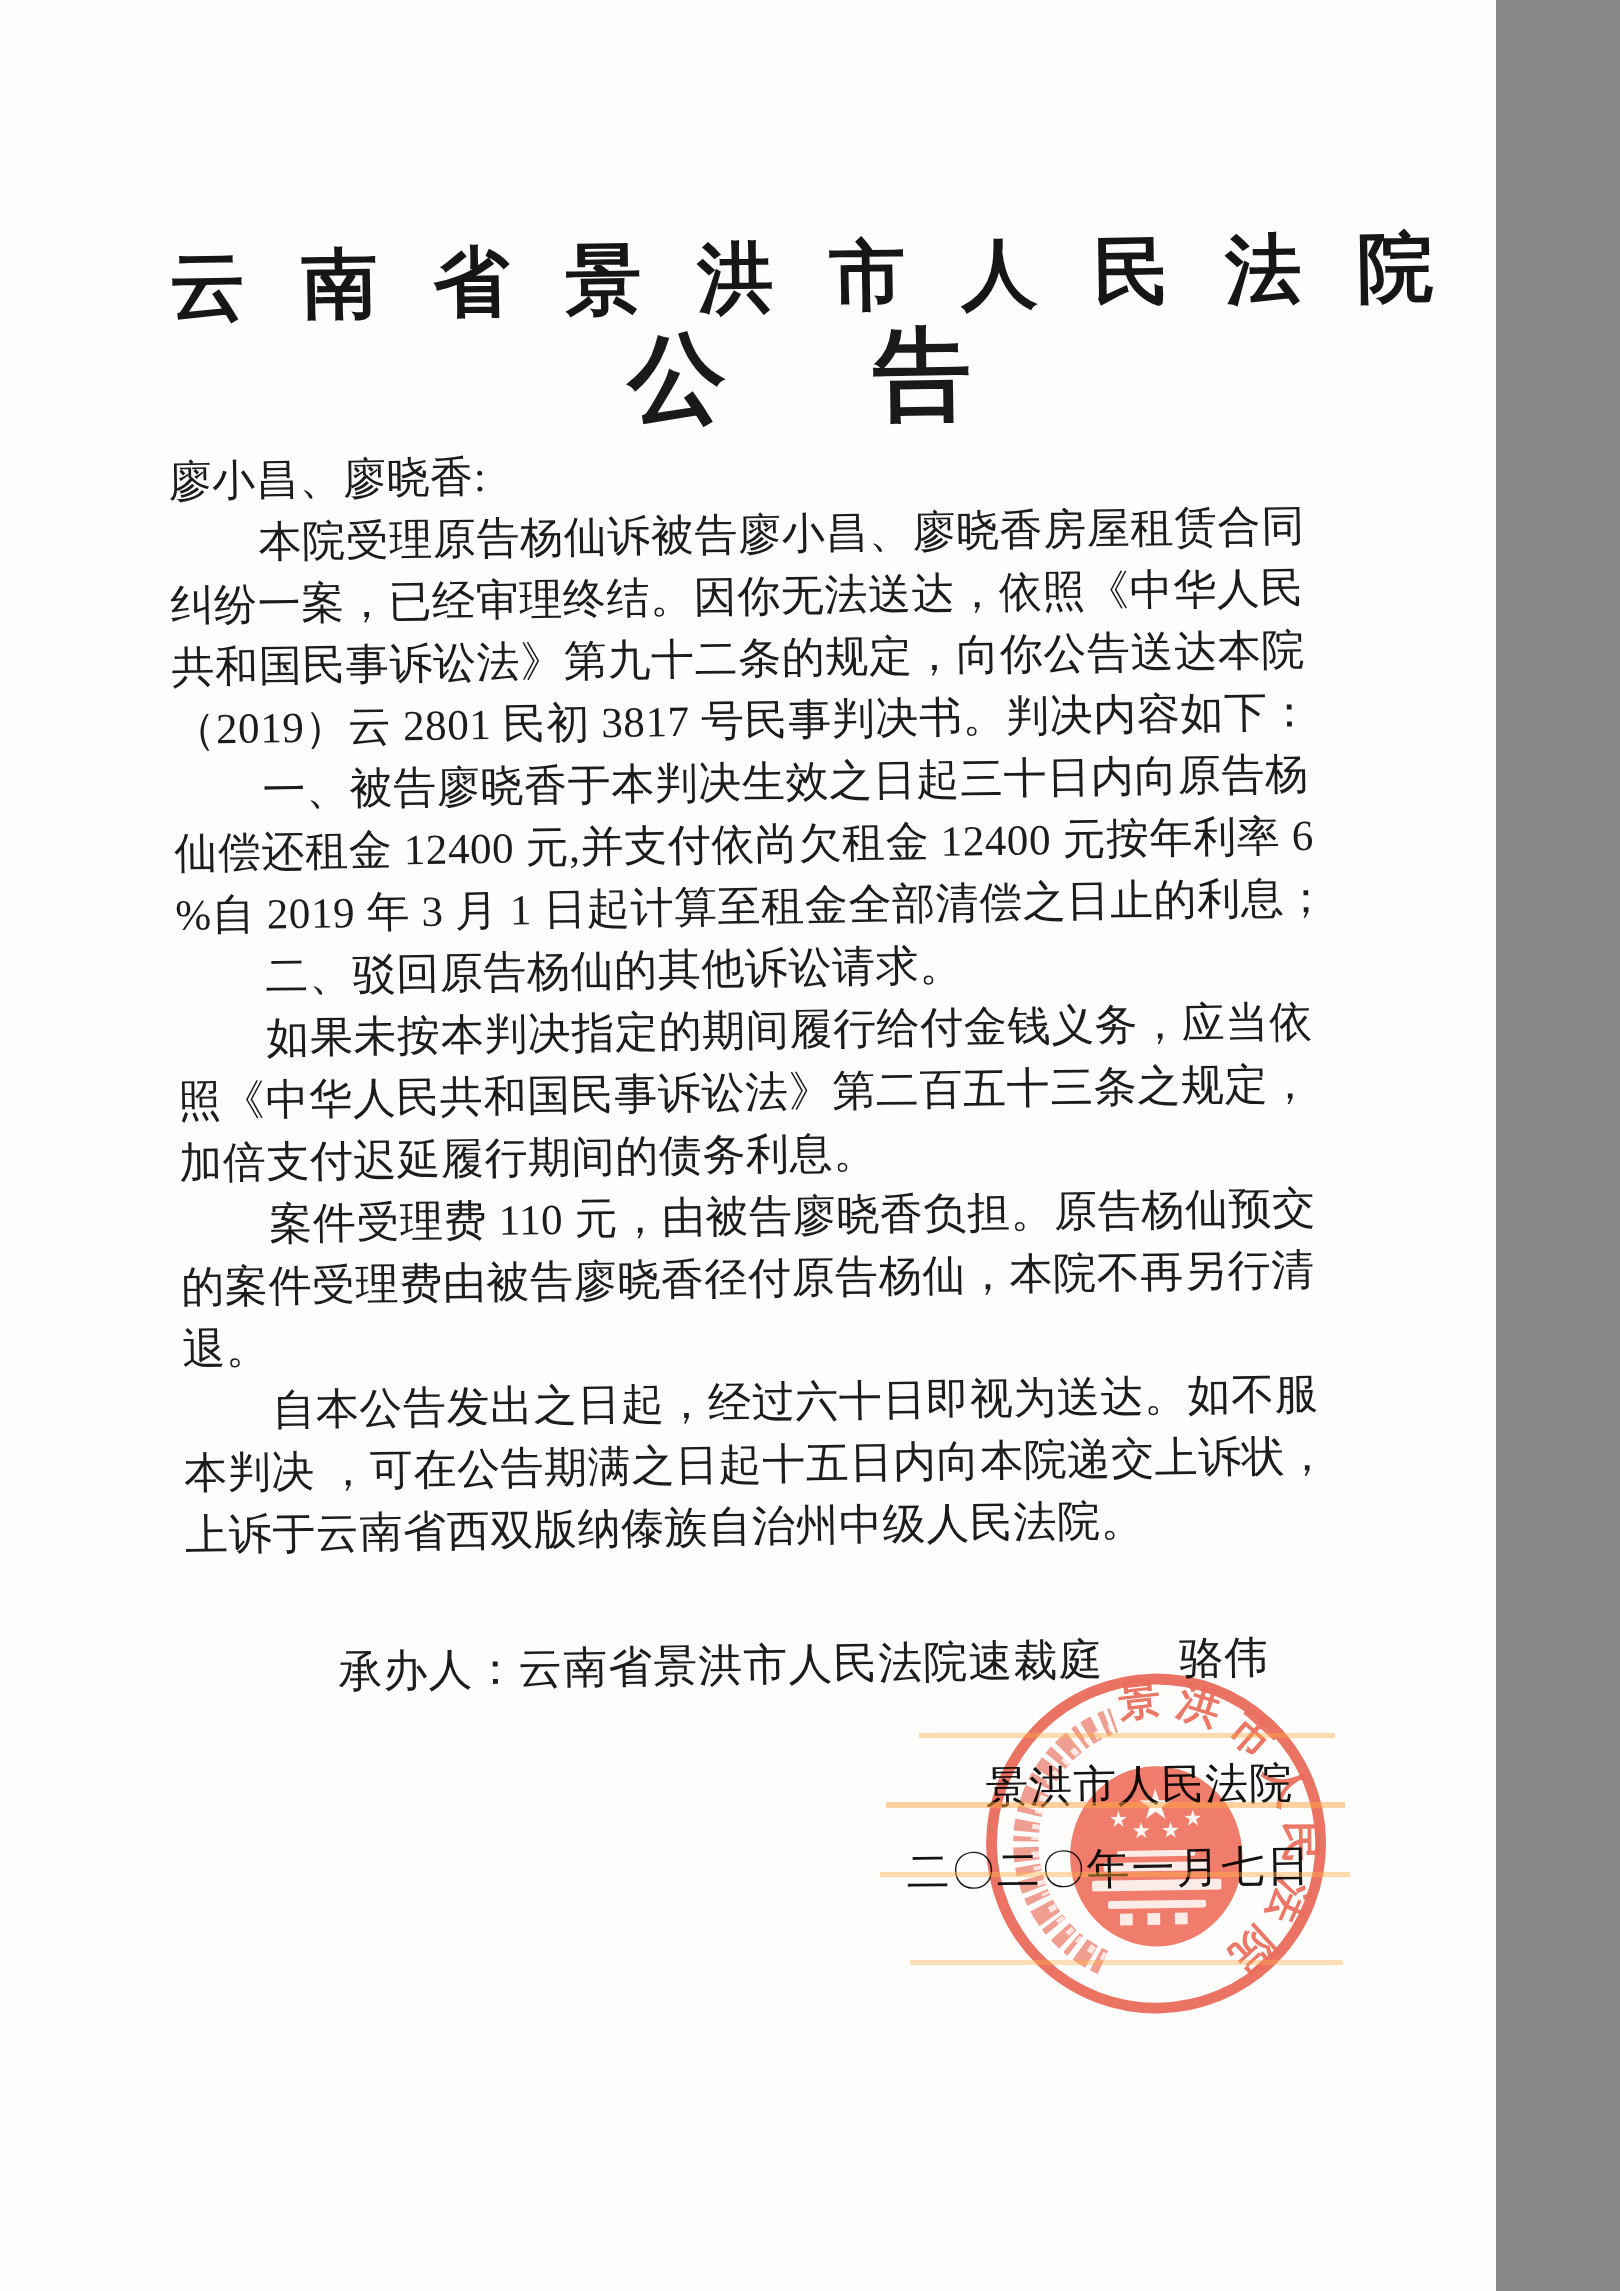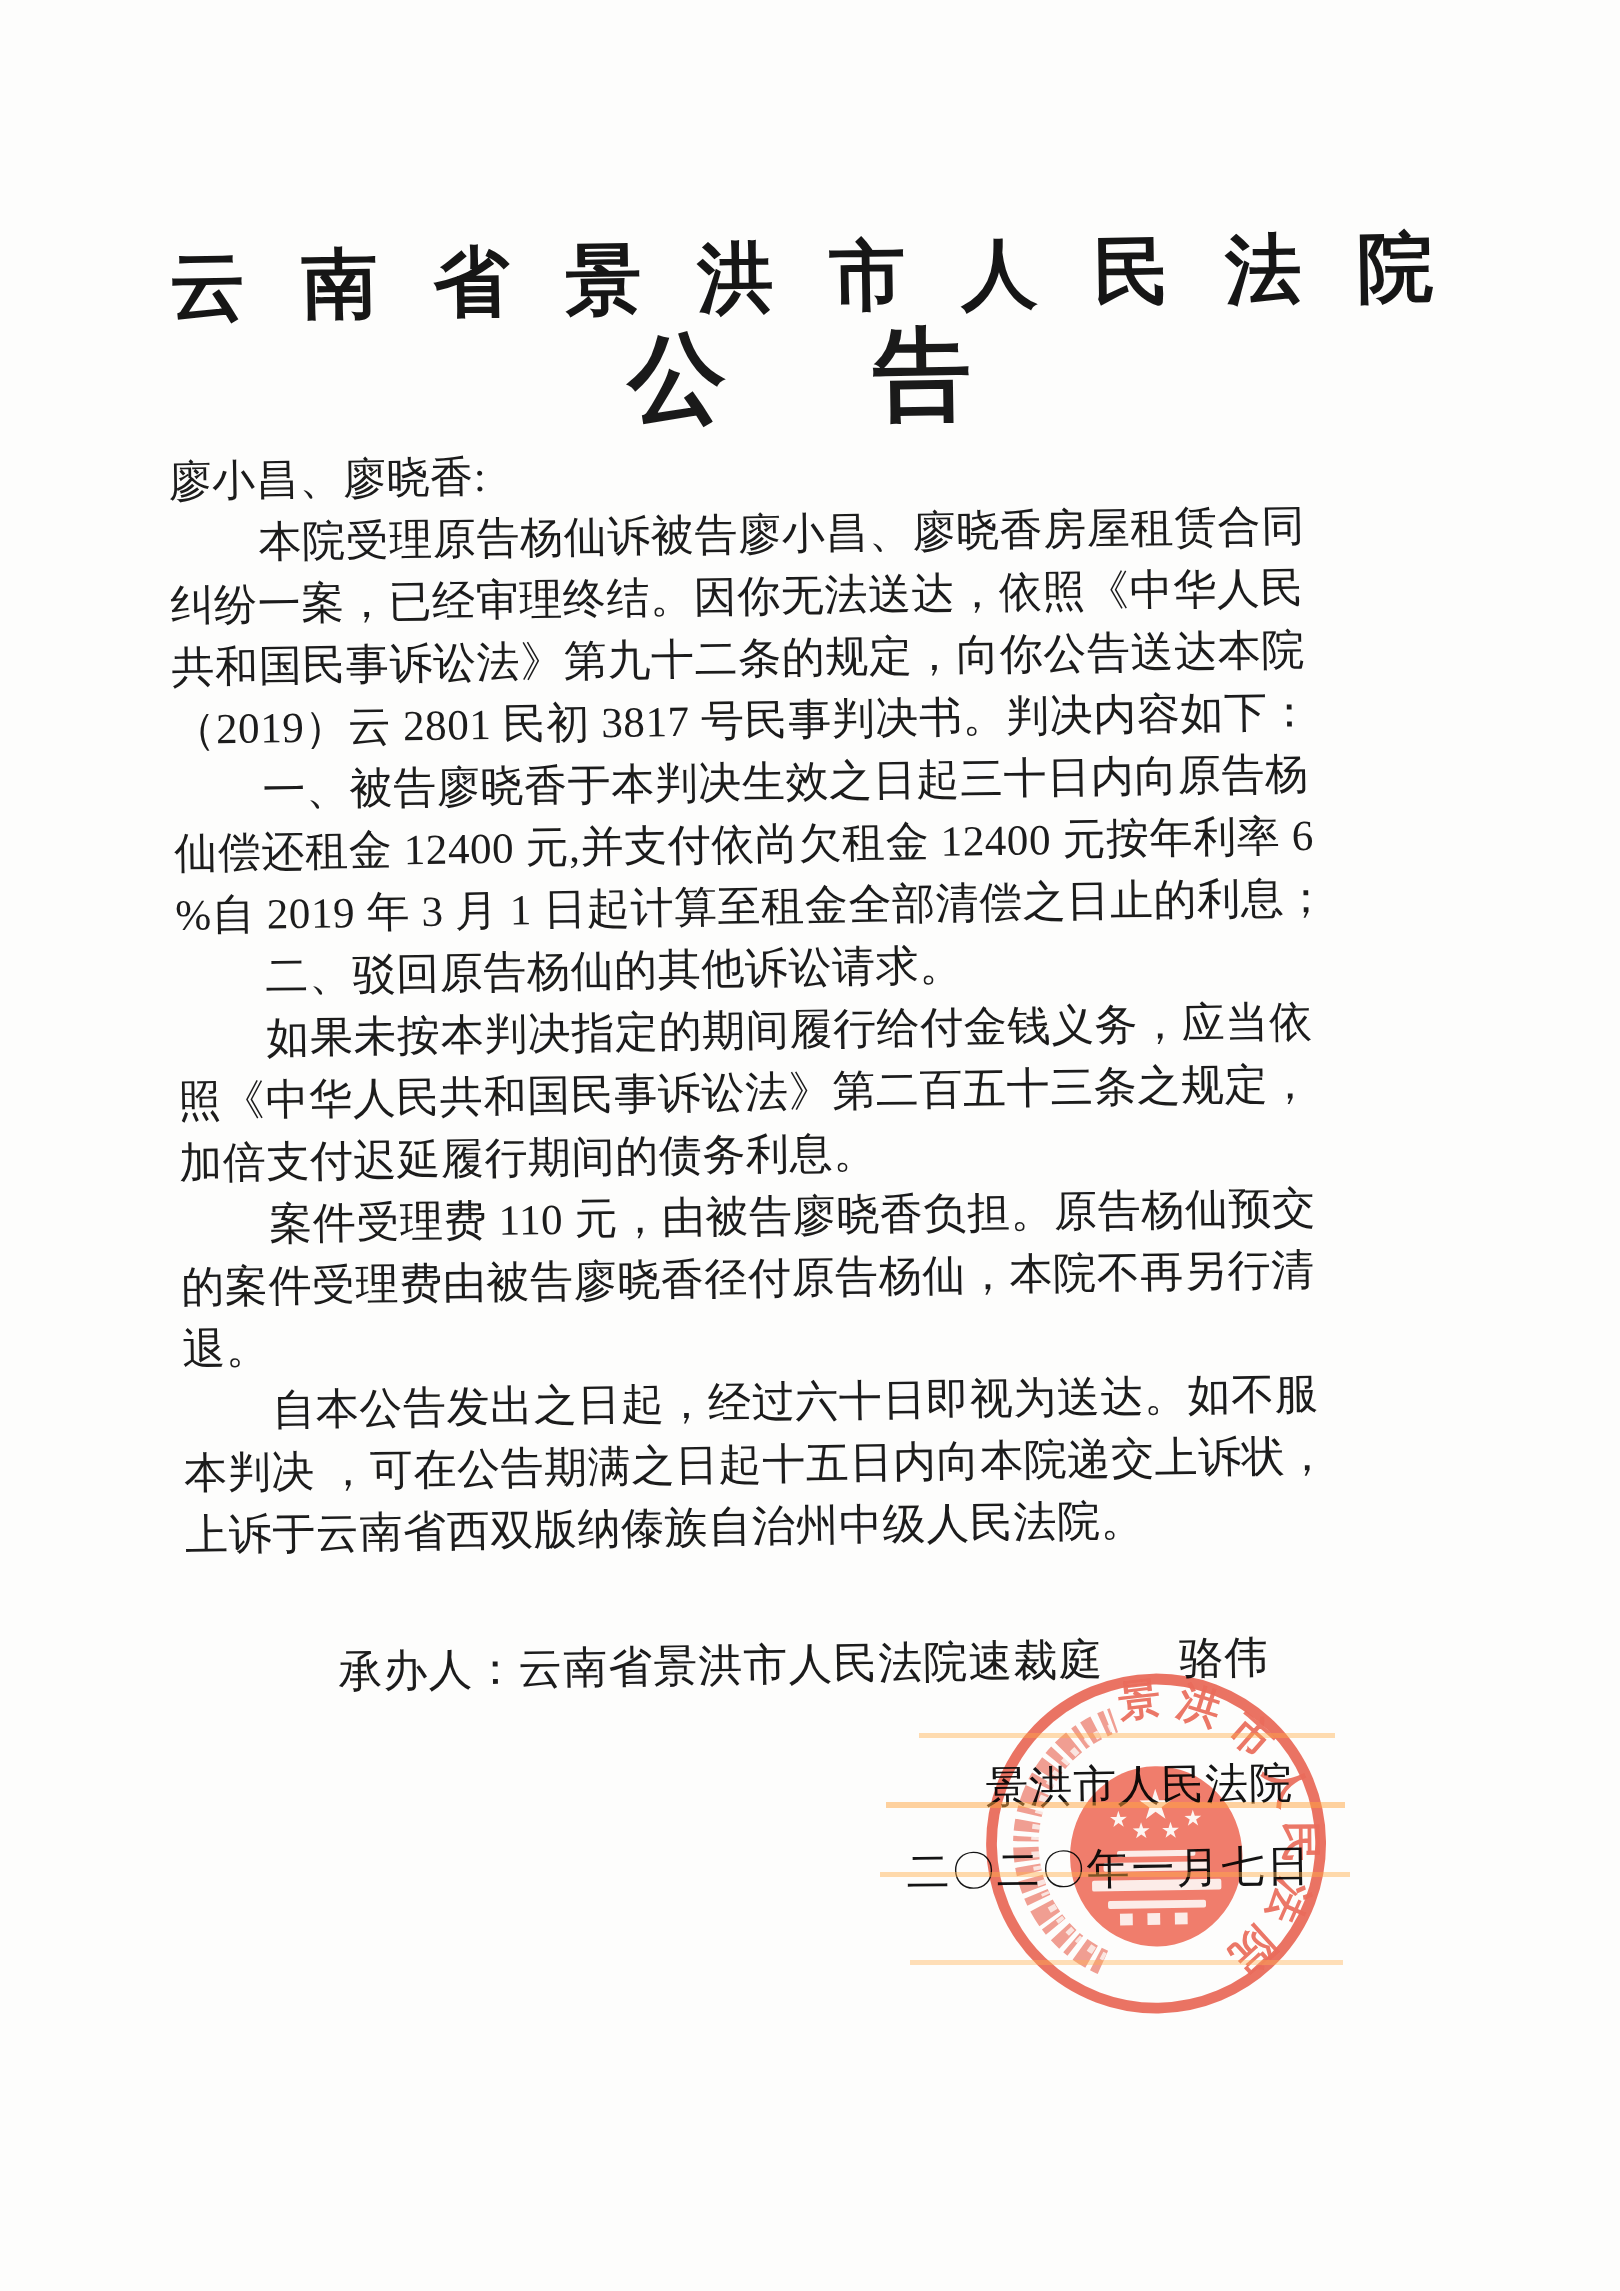--- a/index.html
+++ b/index.html
@@ -1,17 +1,17 @@
 <!DOCTYPE html>
 <html><head>
 <meta charset="utf-8">
 <style>
   html,body{margin:0;padding:0;background:#888;}
   #page{
-    position:relative;width:1620px;height:2292px;background:#fefefdff;
+    position:relative;width:1496px;height:2292px;background:#fefefdff;
     overflow:hidden;font-family:"Liberation Serif","DejaVu Serif",serif;color:#151515;
     background:#fdfdfc;
   }
   .rot{position:absolute;inset:0;transform:rotate(-0.9deg);transform-origin:804px 1078px;}
   .court-name{
     position:absolute;left:182px;top:227px;font-size:76px;font-weight:bold;
     letter-spacing:56px;white-space:nowrap;color:#161616;
   }
   .doc-title{
     position:absolute;left:176px;top:312px;width:1269px;display:flex;

